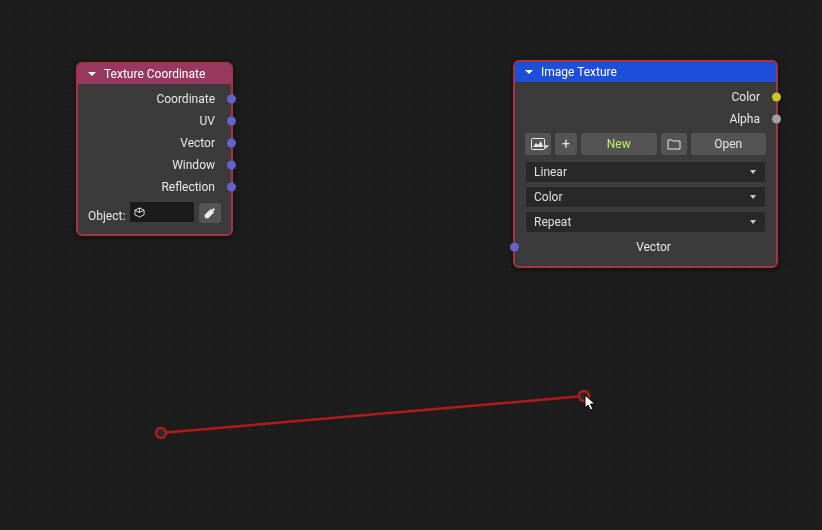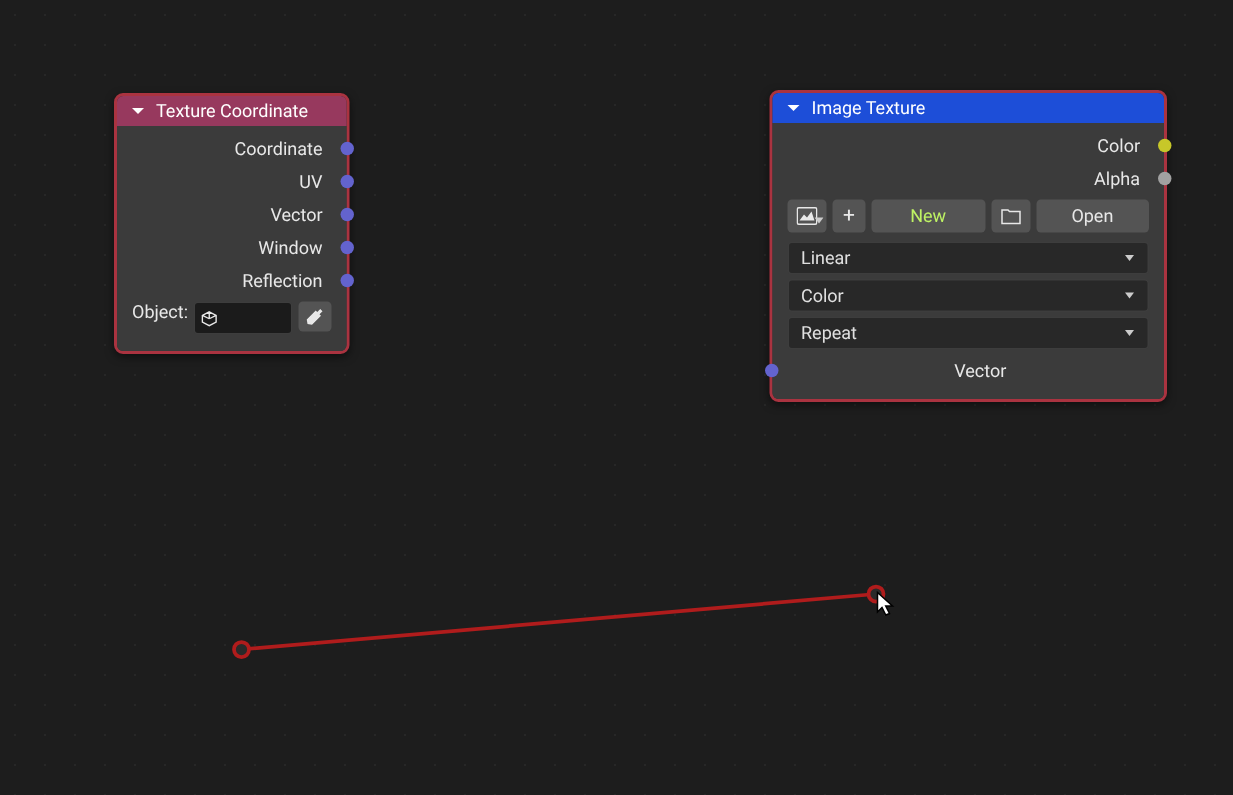--- a/index.html
+++ b/index.html
@@ -16,21 +16,21 @@
   .out-row,.in-row{position:relative;height:22px;display:flex;align-items:center;}
   .out-row{justify-content:flex-end;padding-right:16px;}
   .in-row{justify-content:center;padding-left:16px;}
   .socket{position:absolute;width:9px;height:9px;border-radius:50%;top:50%;transform:translateY(-50%);}
   .socket.out{right:-5px;}
   .socket.in{left:-5px;}
   .s-vec{background:#6363ce;}
   .s-col{background:#c7c729;}
   .s-fac{background:#a1a1a1;}
   .out-label,.in-label{color:#e8e8e8;}
-  .obj-row{display:flex;align-items:flex-start;gap:0;padding:3px 10px;}
+  .obj-row{display:flex;align-items:flex-end;gap:0;padding:3px 10px;}
   .obj-label{color:#e8e8e8;margin-right:4px;}
   .obj-field{display:flex;align-items:center;height:20px;background:#1b1b1b;border:1px solid #3d3d3d;border-radius:3px;flex:1;}
   .obj-field .cube{width:18px;display:flex;align-items:center;justify-content:center;}
   .obj-field .cube svg{width:11px;height:11px;fill:#e8e8e8;}
   .obj-field-empty{flex:1;height:100%;}
   .eyedrop{width:22px;height:20px;display:flex;align-items:center;justify-content:center;background:#545454;border-radius:3px;margin-left:4px;}
   .eyedrop svg{width:12px;height:12px;fill:#e8e8e8;}
   .check-row{display:flex;align-items:center;padding:3px 10px;gap:6px;}
   .checkbox{width:14px;height:14px;background:#545454;border-radius:3px;border:1px solid #2a2a2a;box-sizing:border-box;}
   .img-toolbar{display:flex;align-items:stretch;height:22px;gap:4px;padding:3px 10px;}

